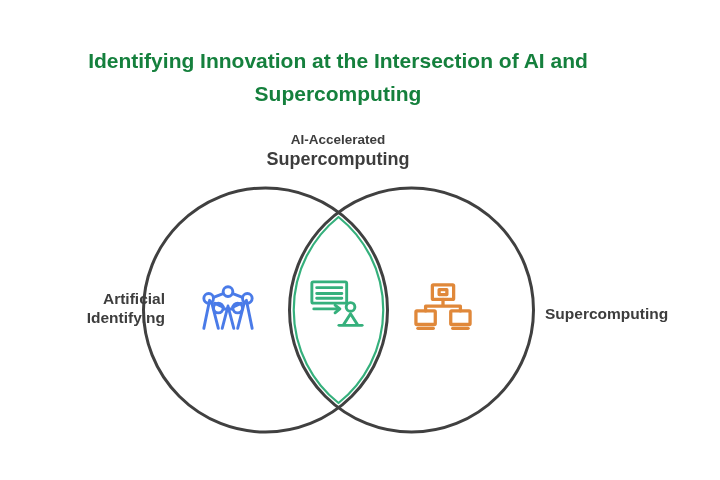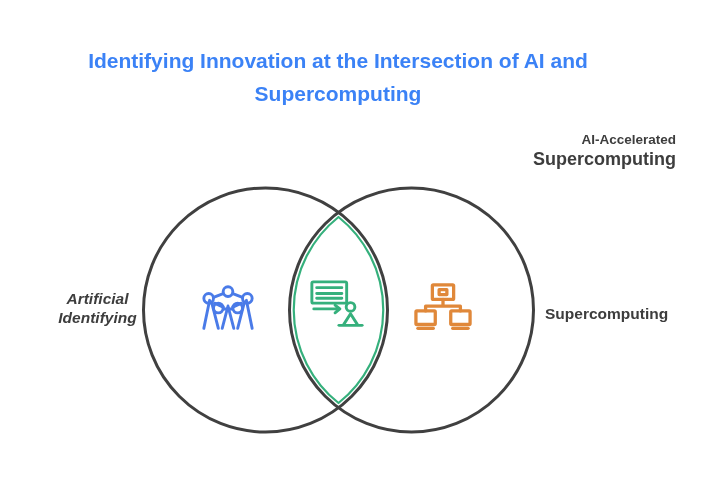--- a/index.html
+++ b/index.html
@@ -8,39 +8,39 @@
     width:720px;height:480px;
     background:#ffffff;
     overflow:hidden;
     font-family:"Liberation Sans", sans-serif;
     color:#3d3d3d;
   }
   .title{
     position:absolute;left:0;top:44px;width:676px;
     text-align:center;
     font-size:21px;font-weight:700;line-height:33px;
-    color:#3b82f6;
+    color:#15803d;
   }
   .center-caption{
     position:absolute;left:0;top:131px;width:676px;
-    text-align:right;color:#3d3d3d;
+    text-align:center;color:#3d3d3d;
   }
   .center-caption .cap-line1{
     font-size:13.5px;font-weight:700;line-height:17px;
   }
   .center-caption .cap-line2{
     font-size:18px;font-weight:700;line-height:23px;
   }
   .venn-svg{position:absolute;left:0;top:0;}
   .side-label{
     position:absolute;
     font-size:15.5px;font-weight:700;line-height:19px;
     color:#3d3d3d;
   }
-  .side-label.left{left:30px;top:289px;width:135px;text-align:center;font-style:italic;}
+  .side-label.left{left:30px;top:289px;width:135px;text-align:right;}
   .side-label.right{left:545px;top:304px;width:170px;text-align:left;}
   .icon-box{position:absolute;width:58px;height:58px;}
   .icon-box svg{display:block;}
 </style>
 </head>
 <body>
 
 <div class="stage">
 
   <div class="title">

